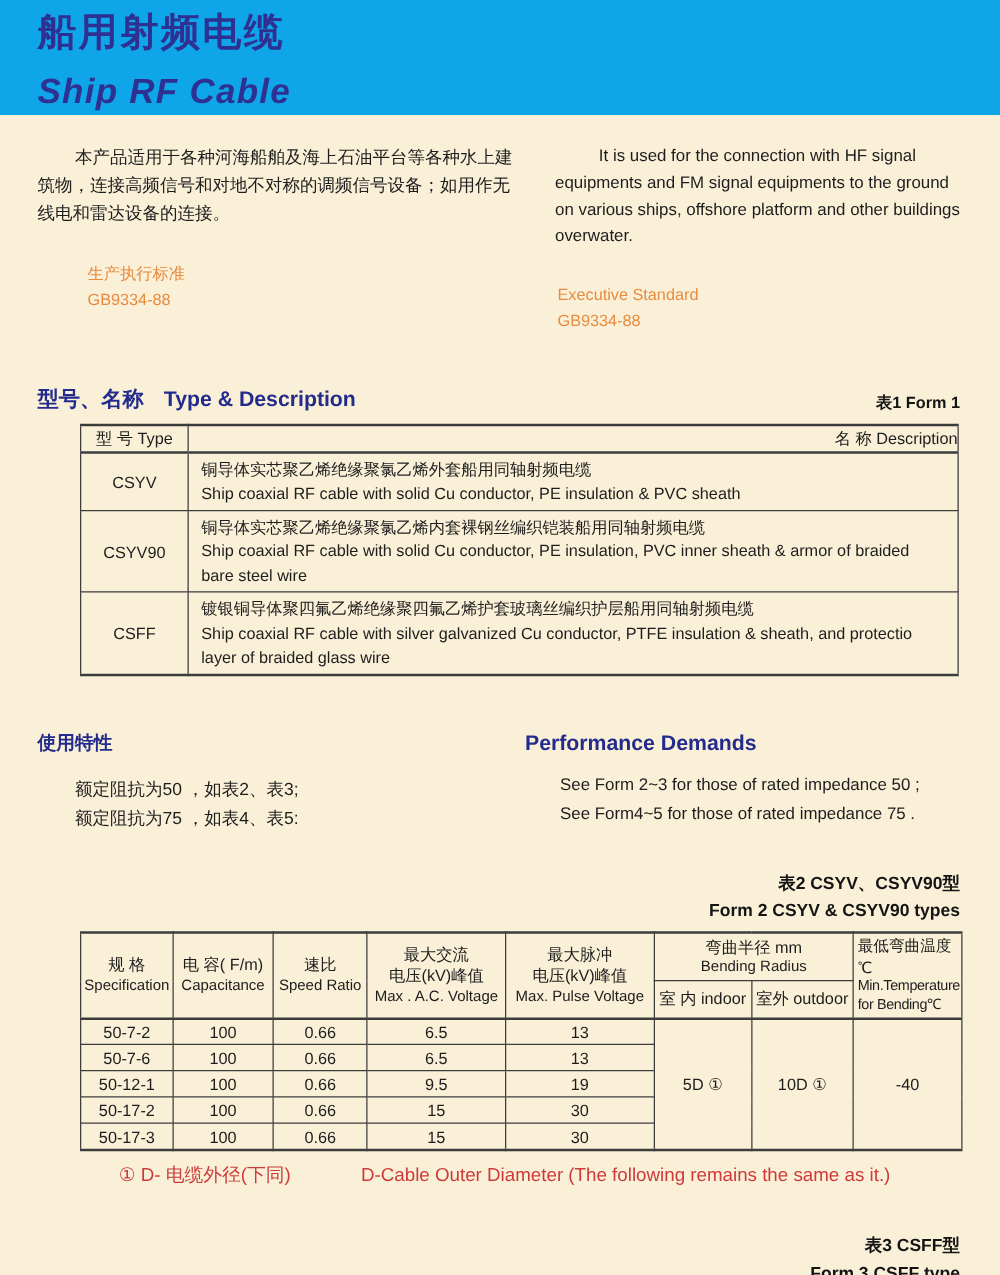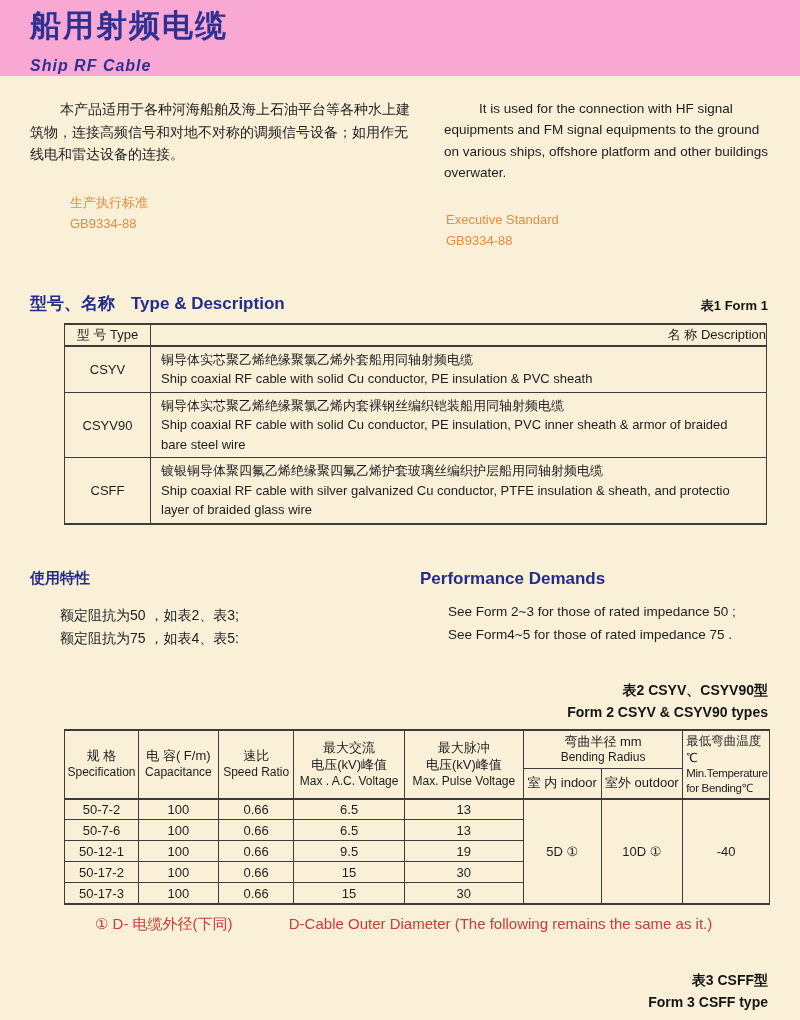--- a/index.html
+++ b/index.html
@@ -2,23 +2,23 @@
 <html><head>
 <meta charset="utf-8">
 <style>
   * { margin:0; padding:0; box-sizing:border-box; }
   html,body { width:800px; }
   body {
     height:1020px; overflow:hidden;
     background:#faf0d8; color:#1d1d1d;
     font-family:"Liberation Sans", sans-serif;
   }
-  .header-band { background:#f9a8d4; height:76px; padding:5px 0 0 30px; }
+  .header-band { background:#0ea5e9; height:92px; padding:5px 0 0 30px; }
   .title-zh { color:#2e3192; font-size:31px; font-weight:bold; letter-spacing:2px; }
-  .title-en { color:#2e3192; font-size:16px; font-weight:bold; font-style:italic; margin-top:10px; letter-spacing:1px; }
+  .title-en { color:#2e3192; font-size:28px; font-weight:bold; font-style:italic; margin-top:10px; letter-spacing:1px; }
 
   .intro { display:flex; padding:22px 28px 0 30px; gap:30px; }
   .intro-col-left { width:384px; }
   .intro-col-right { flex:1; }
   .intro-zh { font-size:14px; line-height:1.62; text-indent:2.15em; }
   .intro-en { font-size:13.5px; line-height:1.58; text-indent:2.6em; }
   .standard { margin-top:27px; color:#e78b3e; font-size:13px; line-height:1.6; }
   .standard-left { margin-left:40px; }
   .standard-right { margin-left:2px; }
 

